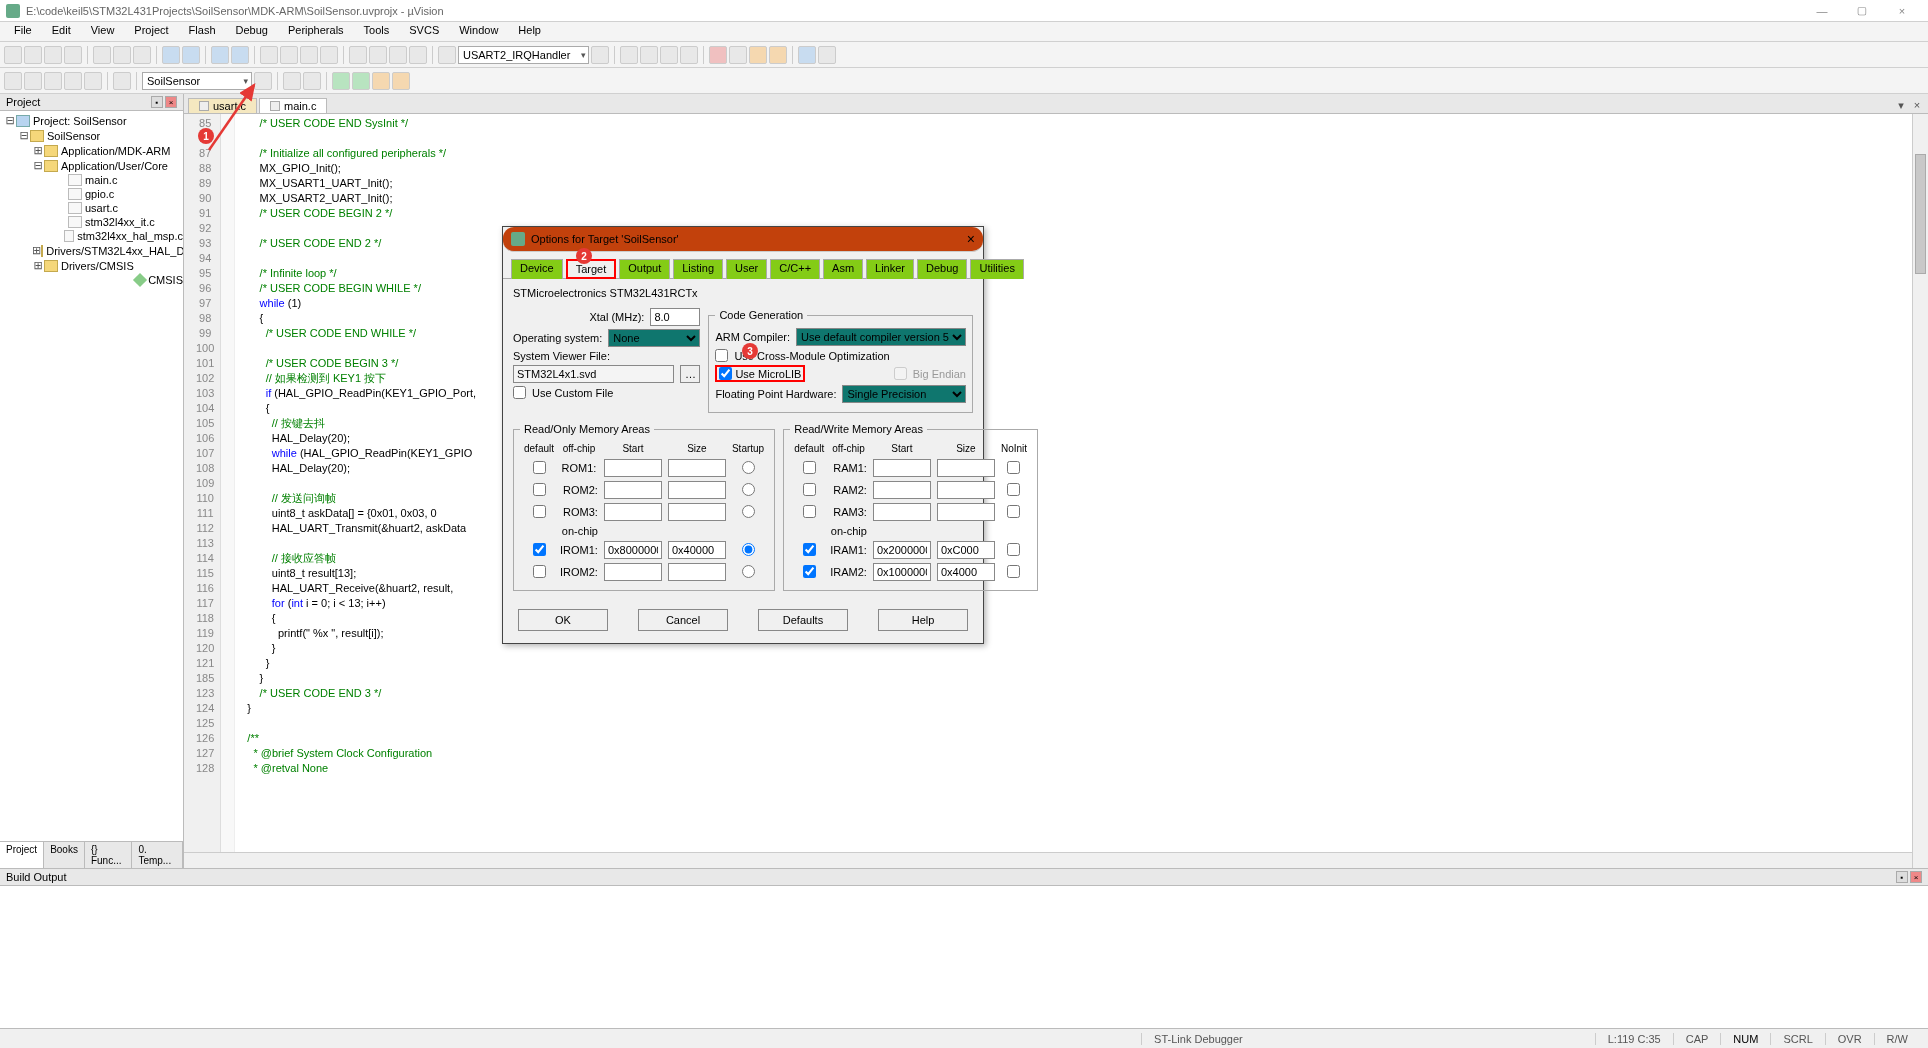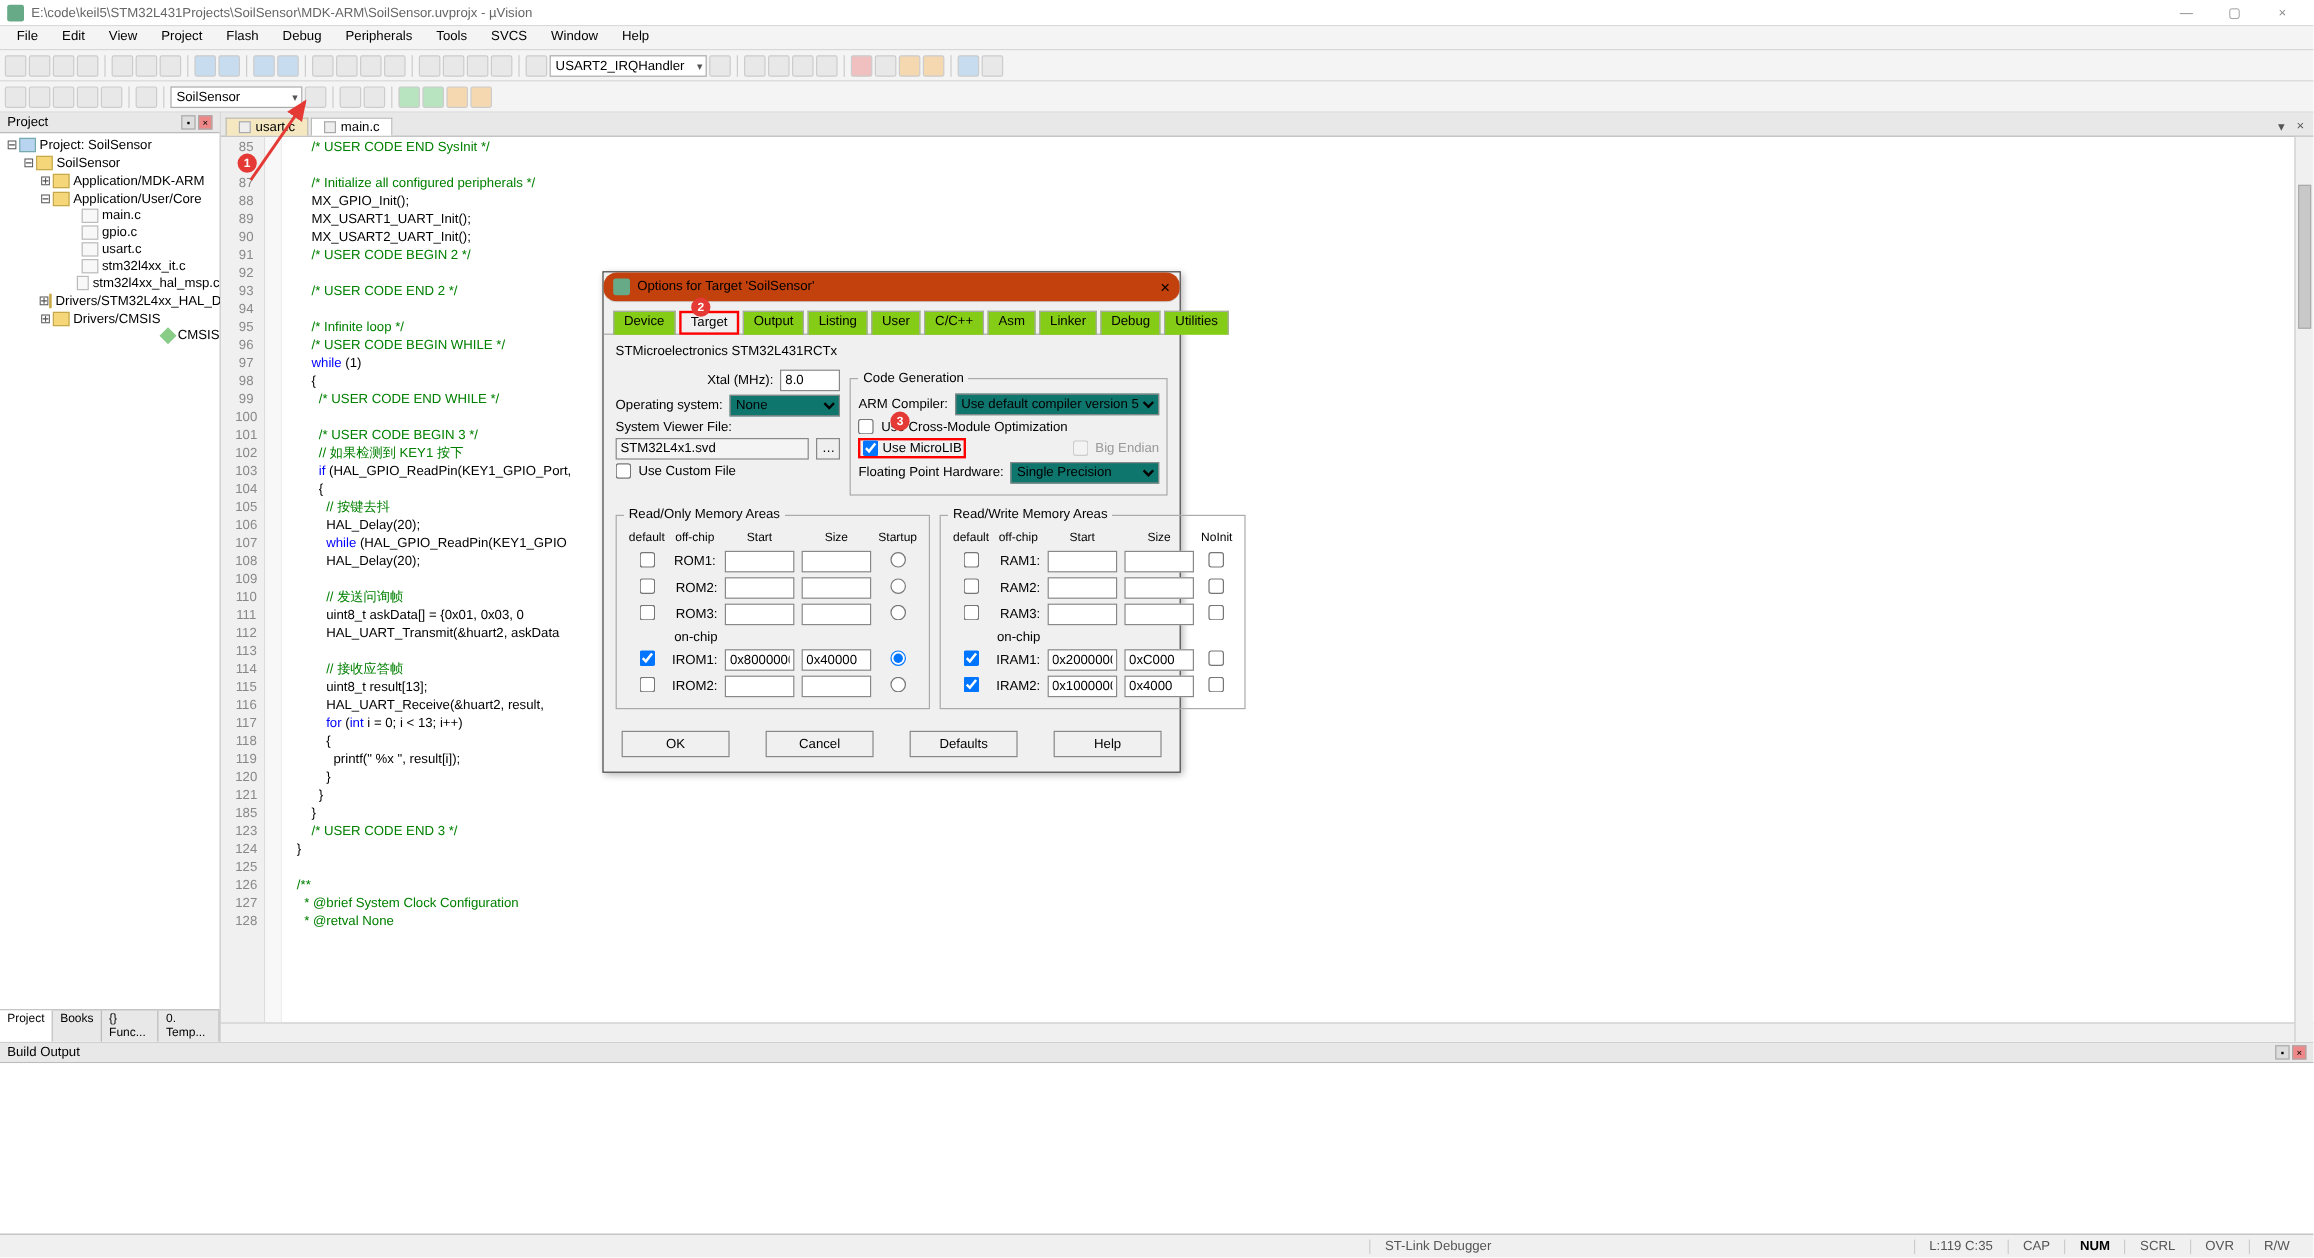--- a/index.html
+++ b/index.html
@@ -408,21 +408,21 @@
   </div>
   <div class="body"></div>
 </div>
 
 <div class="statusbar">
   <span class="spacer"></span>
   <span class="seg">ST-Link Debugger</span>
   <span class="spacer" style="flex:0.3"></span>
   <span class="seg">L:119 C:35</span>
   <span class="seg">CAP</span>
-  <span class="seg" style="color:#000;font-weight:bold">NUM</span>
+  <span class="seg" style="color:#000;font-weight:normal">NUM</span>
   <span class="seg">SCRL</span>
   <span class="seg">OVR</span>
   <span class="seg">R/W</span>
 </div>
 
 <div class="dialog">
   <div class="dtitle">
     <span style="width:14px;height:14px;background:#6a8;margin-right:6px;border-radius:2px"></span>
     <span>Options for Target 'SoilSensor'</span>
     <span class="dx">×</span>

